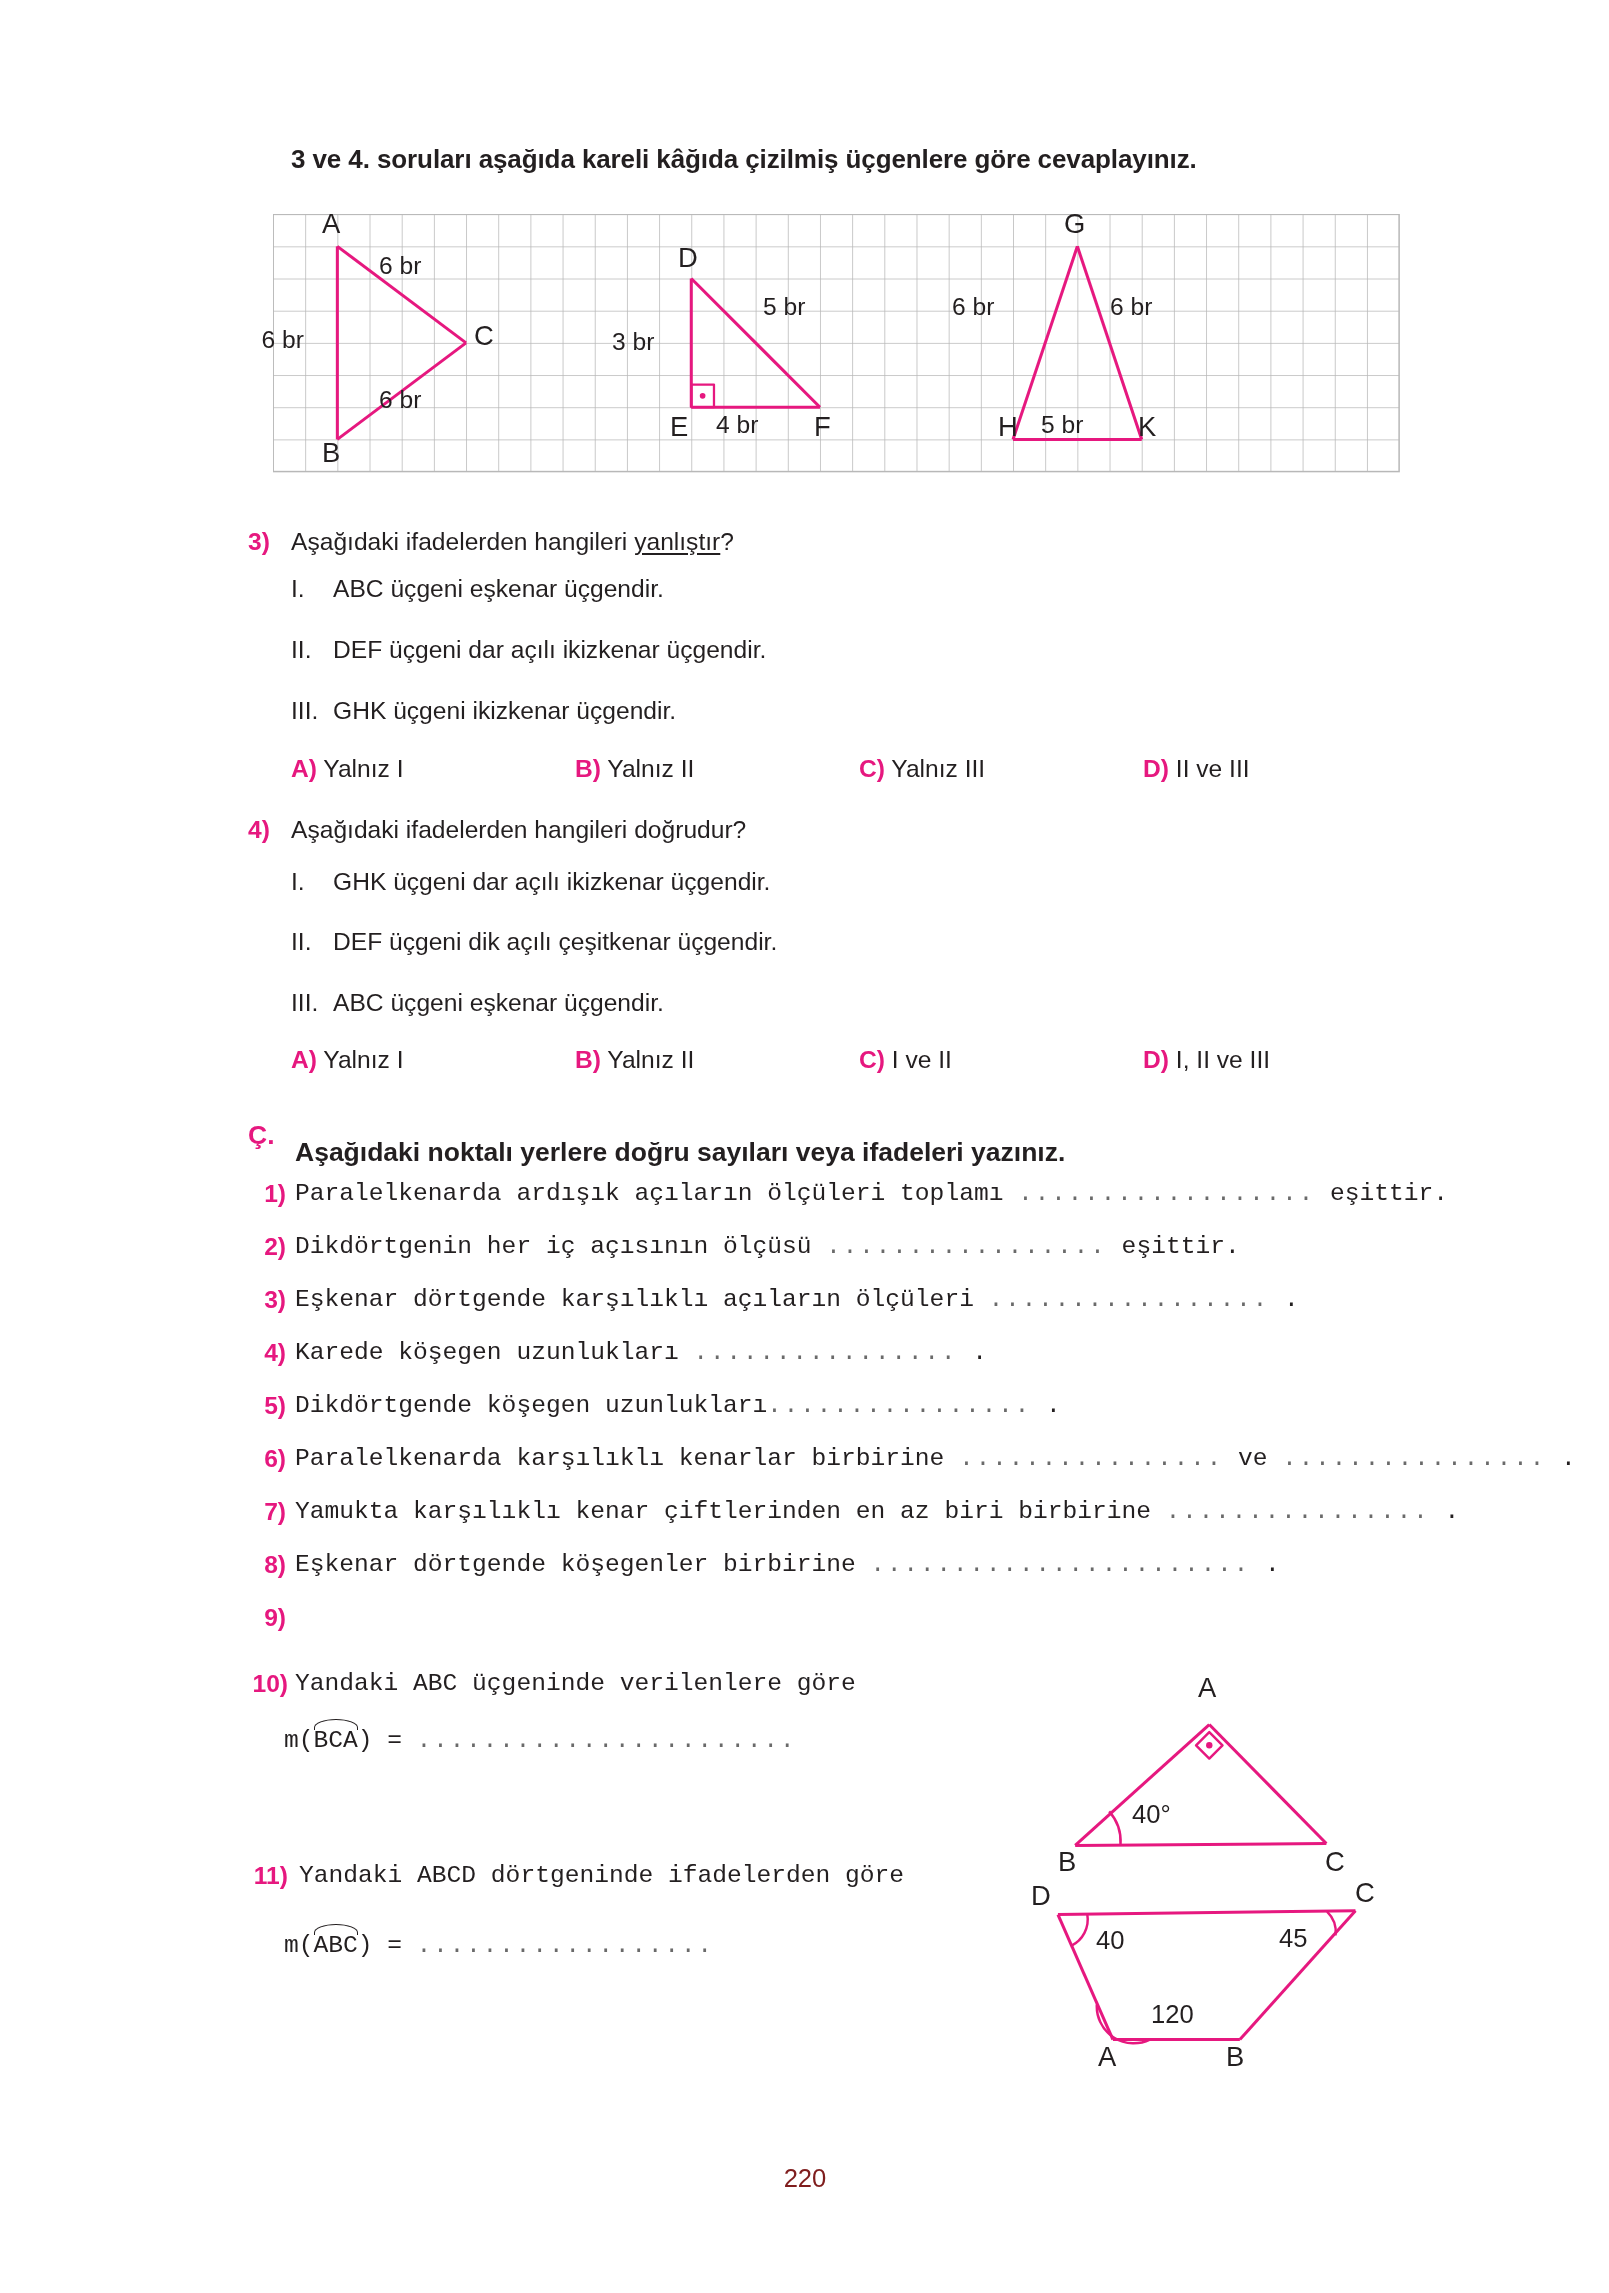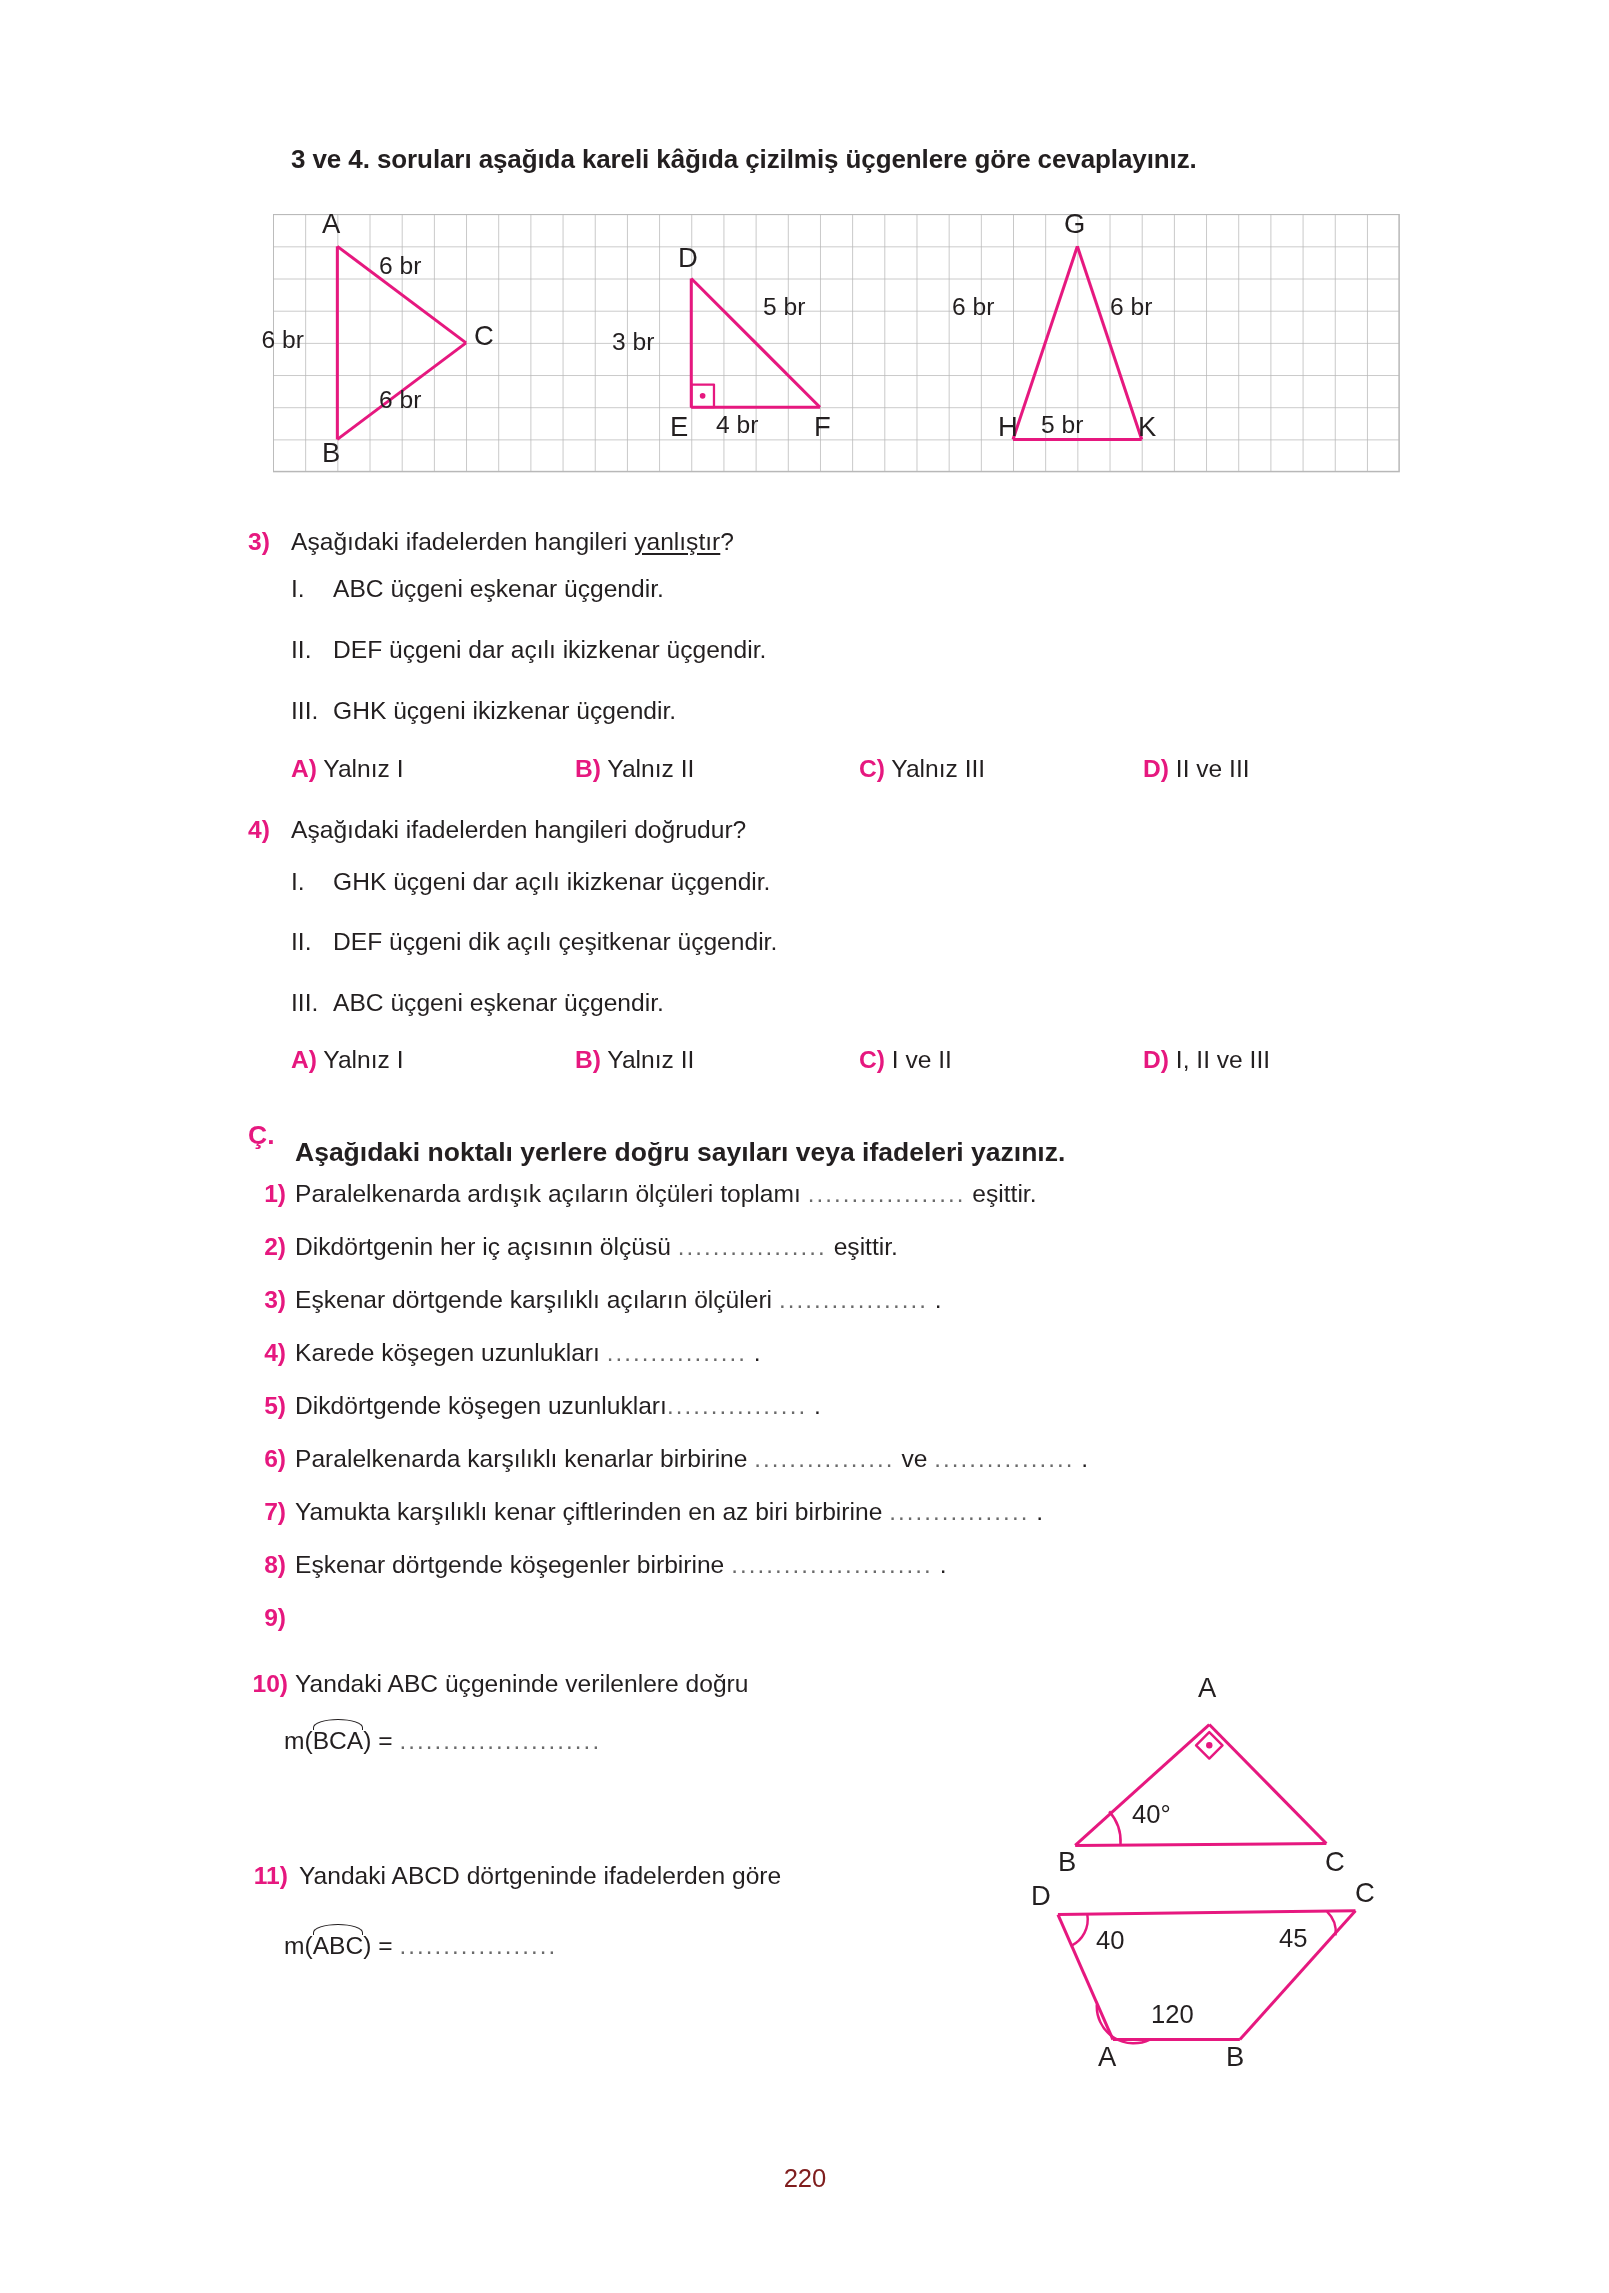--- a/index.html
+++ b/index.html
@@ -41,21 +41,21 @@
 
   
   .sec-letter {
     position:absolute; font-size:26.5px; font-weight:bold; color:#e6187f;
   }
   .sec-title {
     position:absolute; font-size:26.5px; font-weight:bold; white-space:nowrap;margin-top:17px;
   }
 
   
-  .fill { position:absolute; font-size:24.6px; white-space:nowrap; }
+  .fill { position:absolute; font-size:24.6px; white-space:nowrap;font-family:Liberation Mono, monospace; }
   .fill-num {
     position:absolute; font-size:24.6px; font-weight:bold; color:#e6187f;
     text-align:right; width:38px;
   }
   .dots { letter-spacing:2.1px; color:#6a6a6a; font-size:24px; }
 
   
   .arcwrap { position:relative; display:inline-block; padding-top:0; }
   .arcwrap .arc {
     position:absolute; left:0; right:0; top:-7.6px; height:10.4px;
@@ -215,21 +215,21 @@
   </div>
 
   <div class="fill-num" style="left:248px; top:1551px;">8)</div>
   <div class="fill" style="left:295px; top:1551px;">
     <span>Eşkenar dörtgende köşegenler birbirine </span><span class="dots">.......................</span><span> .</span>
   </div>
 
   <div class="fill-num" style="left:248px; top:1604px;">9)</div>
 
   <div class="fill-num" style="left:235px; top:1670px; width:53px;">10)</div>
-  <div class="fill" style="left:295px; top:1670px;">Yandaki ABC üçgeninde verilenlere doğru</div>
+  <div class="fill" style="left:295px; top:1670px;">Yandaki ABC üçgeninde verilenlere göre</div>
   <div class="fill" style="left:284px; top:1727px;">
     <span>m(</span><span class="arcwrap"><span class="arc"></span><span>BCA</span></span><span>) = </span><span class="dots">.......................</span>
   </div>
 
   <div class="minifig" style="left:1022px; top:1666px; width:350px; height:203px;">
     <svg width="350" height="203" viewBox="0 0 370 215">
       <g stroke="#e6187f" stroke-width="3.2" fill="none" stroke-linejoin="round">
         <path d="M 56 190 L 198 62"></path>
         <path d="M 198 62 L 322 188"></path>
         <path d="M 56 190 L 322 188"></path>

